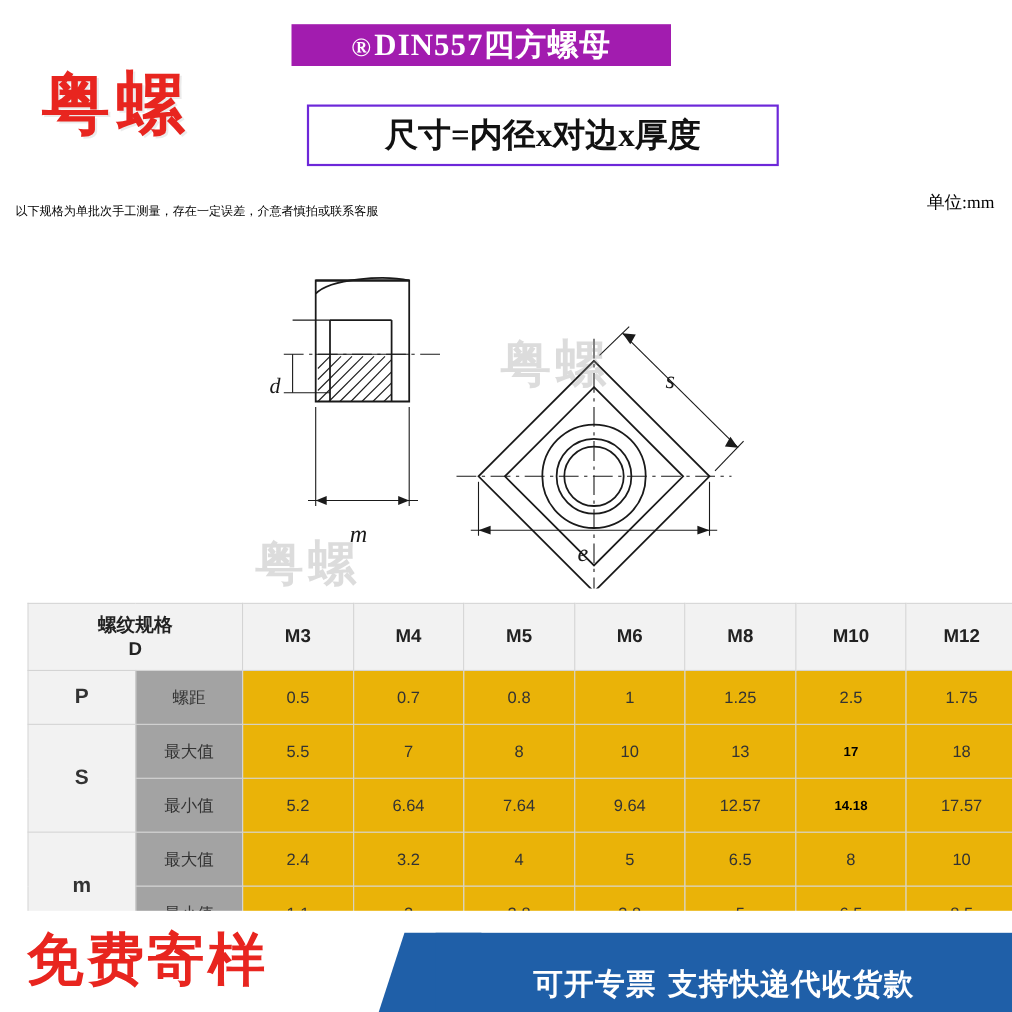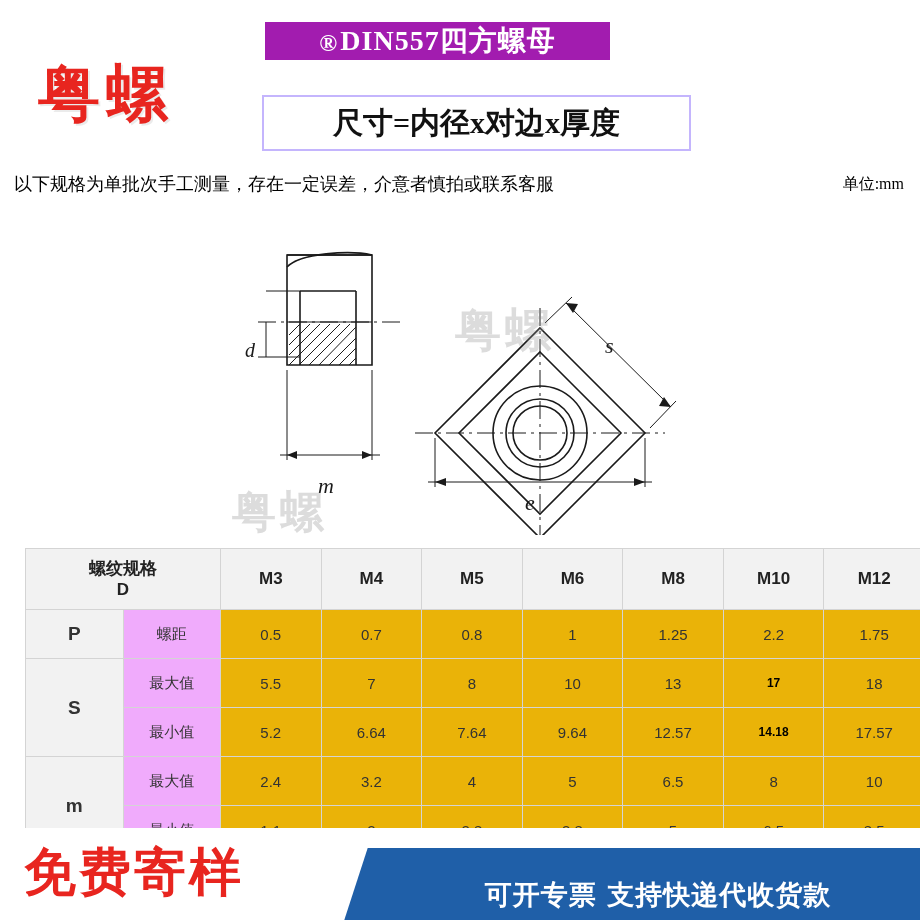--- a/index.html
+++ b/index.html
@@ -55,42 +55,42 @@
     font-size: 62px;
     font-weight: bold;
     color: #e8251f;
     letter-spacing: 6px;
     font-family: "DejaVu Sans", sans-serif;
     text-shadow: 2px 2px 0 rgba(0,0,0,0.08);
   }
 
   .subtitle-box {
     position: absolute;
-    left: 262px;
+    left: 279px;
     top: 95px;
     width: 425px;
     height: 52px;
-    border: 2px solid #c4b5fd;
+    border: 2px solid #6d28d9;
     display: flex;
     align-items: center;
     justify-content: center;
     background: #fff;
   }
   .subtitle-box .subtitle-text {
     font-size: 30px;
     font-family: "Liberation Serif", serif;
     font-weight: bold;
     white-space: nowrap;
   }
 
   .note-line {
     position: absolute;
     left: 14px;
-    top: 172px;
-    font-size: 18px;
+    top: 184px;
+    font-size: 11px;
     font-family: "Liberation Serif", serif;
     color: #000;
     white-space: nowrap;
   }
   .unit-line {
     position: absolute;
     right: 16px;
     top: 174px;
     font-size: 16px;
     font-family: "Liberation Serif", serif;
@@ -145,21 +145,21 @@
     color: #222;
     height: 58px;
   }
   table.spec .rowlabel {
     background: #f2f2f2;
     font-weight: bold;
     font-size: 19px;
     width: 42px;
   }
   table.spec .sublabel {
-    background: #f0abfc;
+    background: #a3a3a3;
     font-size: 15px;
     width: 150px;
     color: #333;
   }
   table.spec .thread-head {
     width: 192px;
     line-height: 1.25;
   }
   table.spec td.bold-val {
     font-weight: bold;
@@ -342,21 +342,21 @@
       <tbody>
 
         <tr>
           <td class="rowlabel">P</td>
           <td class="sublabel">螺距</td>
           <td>0.5</td>
           <td>0.7</td>
           <td>0.8</td>
           <td>1</td>
           <td>1.25</td>
-          <td>2.2</td>
+          <td>2.5</td>
           <td>1.75</td>
         </tr>
 
         <tr>
           <td class="rowlabel" rowspan="2">S</td>
           <td class="sublabel">最大值</td>
           <td>5.5</td>
           <td>7</td>
           <td>8</td>
           <td>10</td>

